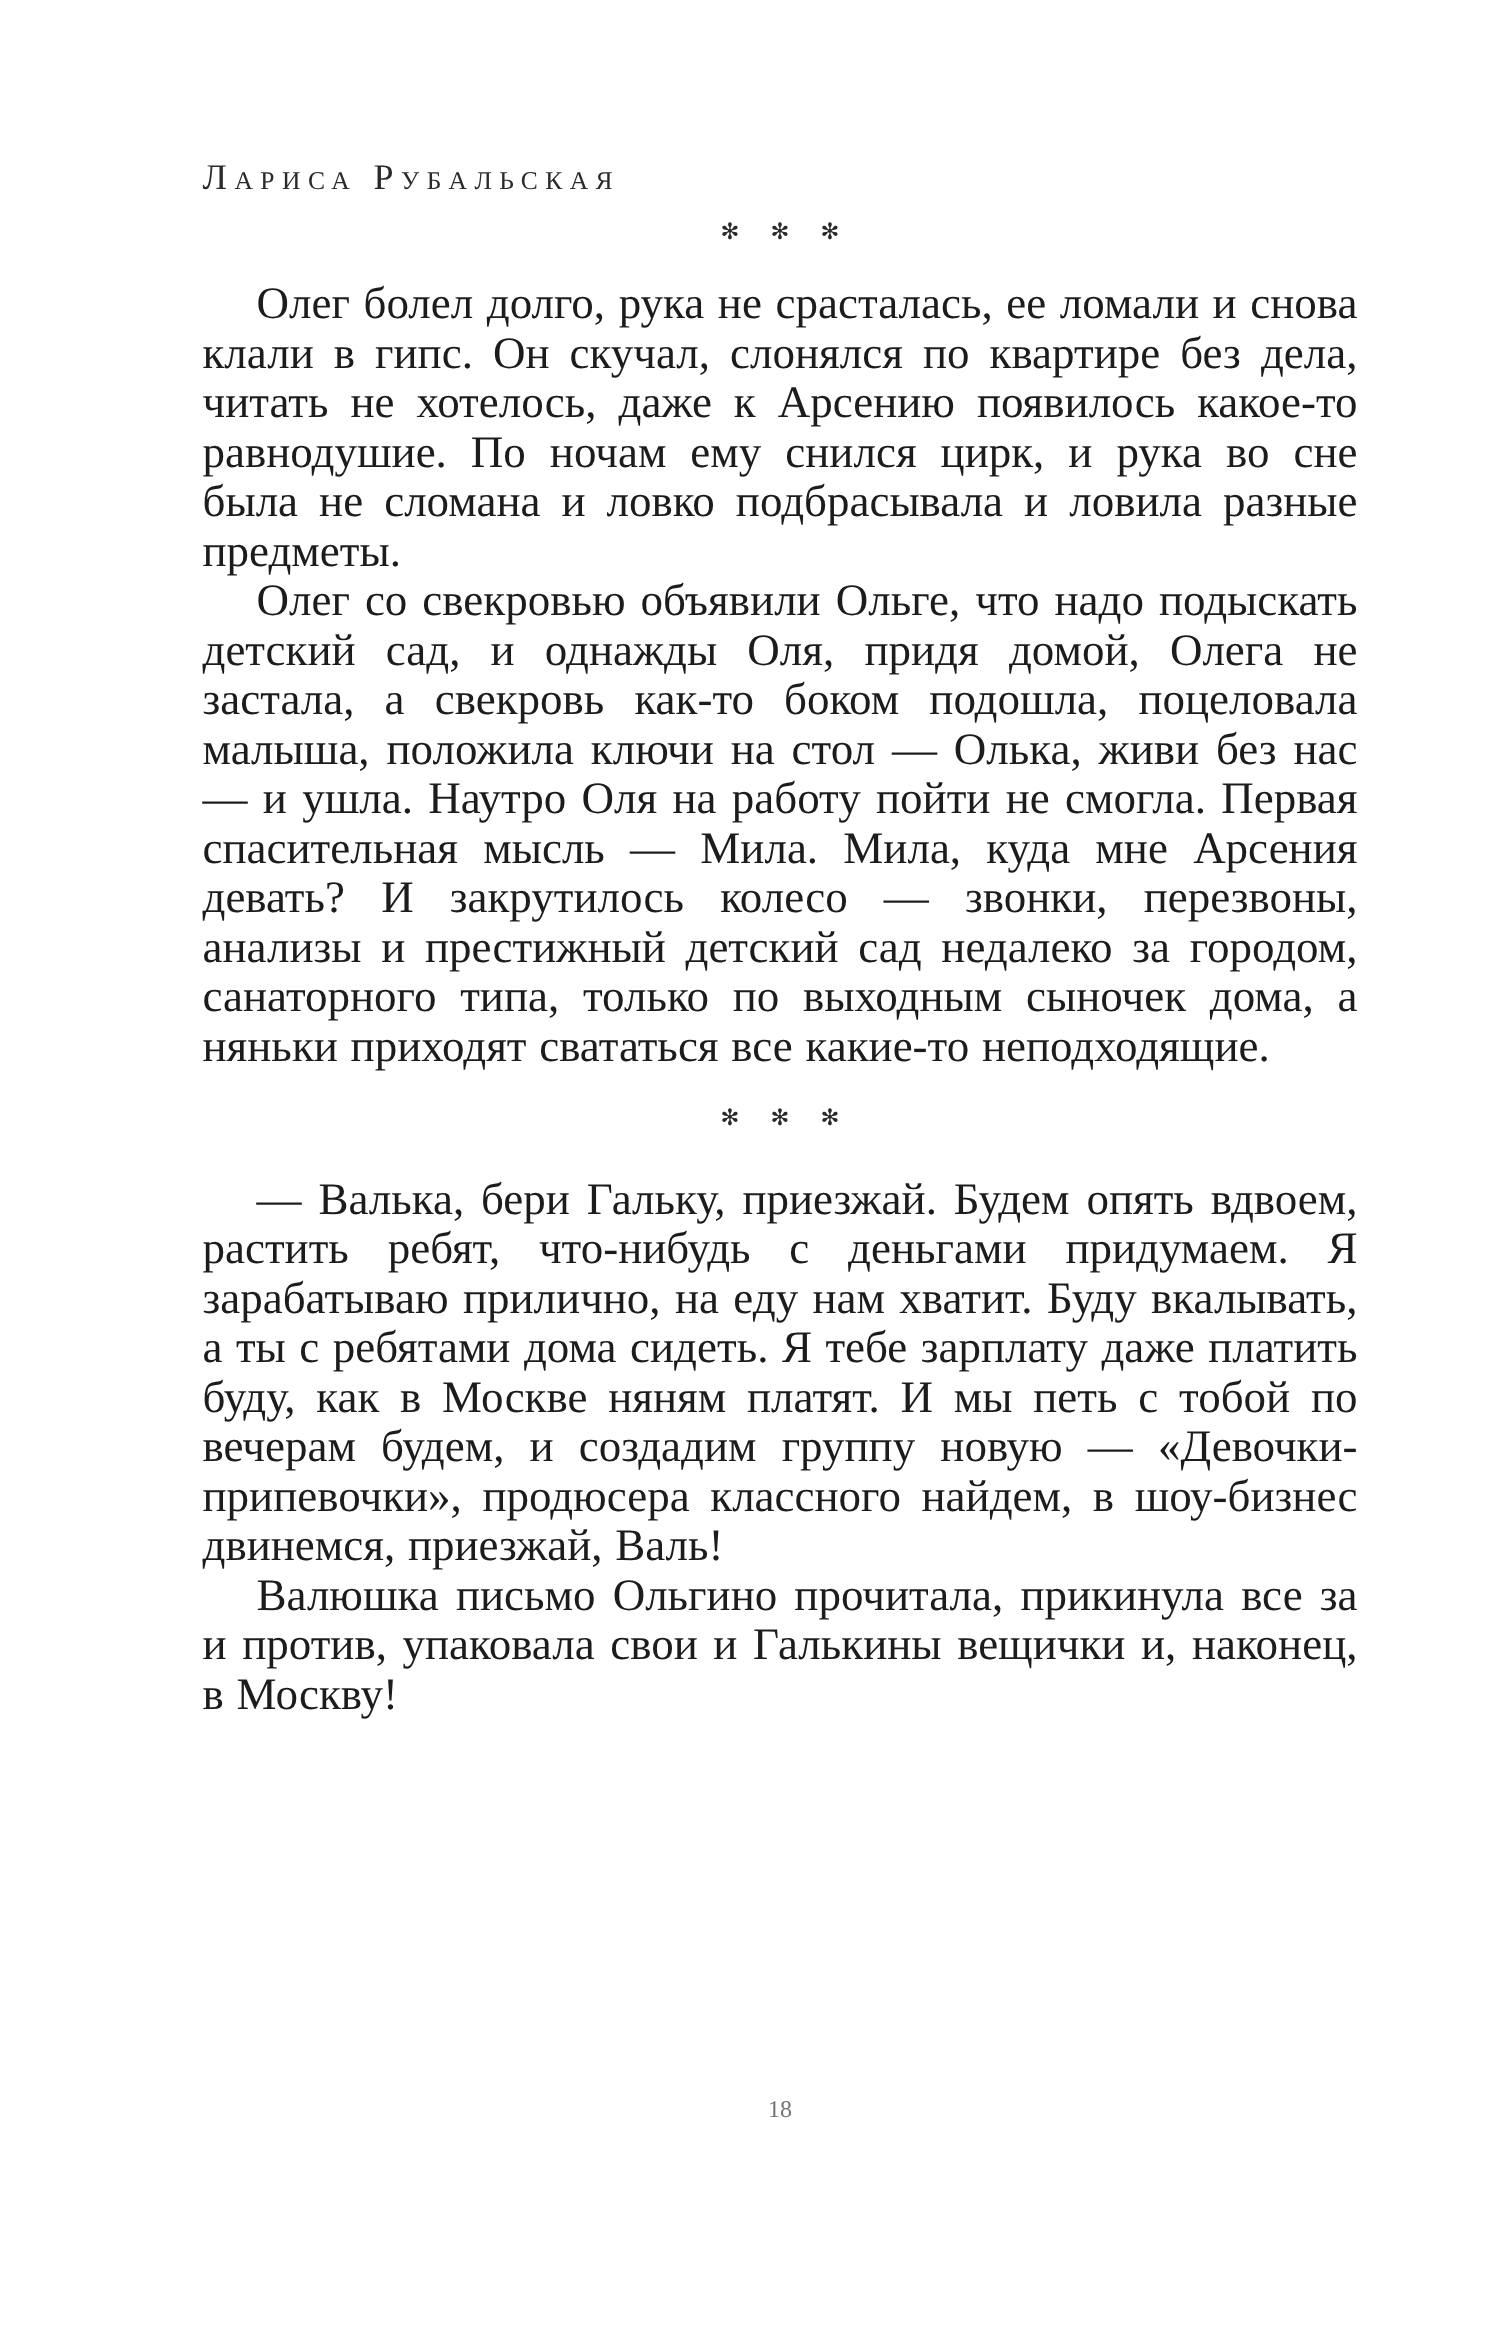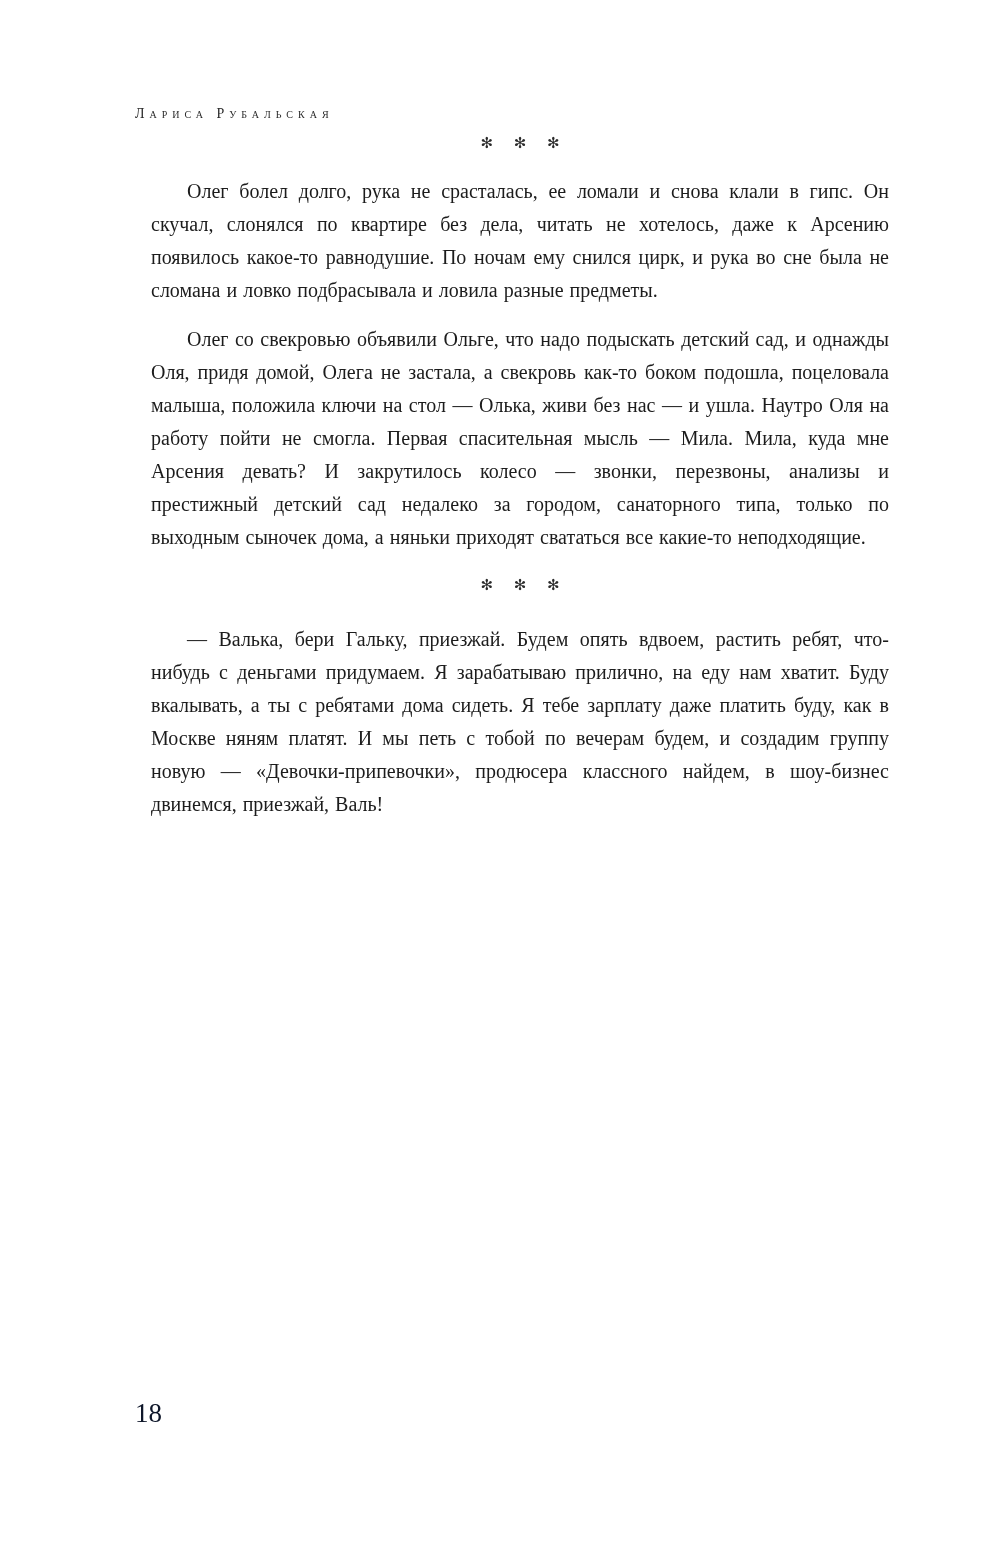--- a/index.html
+++ b/index.html
@@ -12,21 +12,21 @@
       width: 1000px;
       height: 1552px;
       background: #ffffff;
       box-sizing: border-box;
       padding: 106px 95px 0 135px;
       font-family: "Liberation Serif", "DejaVu Serif", serif;
       color: #1c1c1c;
       overflow: hidden;
     }
     .running-header {
-      font-size: 14px;
+      font-size: 24px;
       font-variant: small-caps;
       letter-spacing: 5px;
       color: #2a2a2a;
       margin: 0 0 14px 0;
       font-weight: normal;
     }
     .divider {
       text-align: center;
       font-family: "DejaVu Sans", sans-serif;
       font-size: 15px;
@@ -35,51 +35,53 @@
       line-height: 1;
       user-select: none;
     }
     .divider.first {
       margin: 14px 0 24px 0;
     }
     .divider.second {
       margin: 24px 0 30px 0;
     }
     .text-block p {
-      margin: 16px;
-      font-size: 20px;
+      margin: 0;
+      font-size: 30px;
       line-height: 33px;
       text-align: justify;
       text-indent: 36px;
       word-spacing: 1px;
     }
     .page-number {
       position: absolute;
       left: 135px;
       top: 1398px;
       width: 770px;
-      font-size: 27px;
-      color: #0f172a;
+      text-align: center;
+      font-size: 16px;
+      color: #737373;
     }
   </style>
 </head>
 <body>
 
 <div class="page">
 
   <h1 class="running-header">Лариса Рубальская</h1>
 
   <div class="divider first">✻ ✻ ✻</div>
 
   <div class="text-block">
     <p>Олег болел долго, рука не срасталась, ее ломали и снова клали в гипс. Он скучал, слонялся по квартире без дела, читать не хотелось, даже к Арсению появилось какое-то равнодушие. По ночам ему снился цирк, и рука во сне была не сломана и ловко подбрасывала и ловила разные предметы.</p>
     <p>Олег со свекровью объявили Ольге, что надо подыскать детский сад, и однажды Оля, придя домой, Олега не застала, а свекровь как-то боком подошла, поцеловала малыша, положила ключи на стол — Олька, живи без нас — и ушла. Наутро Оля на работу пойти не смогла. Первая спасительная мысль — Мила. Мила, куда мне Арсения девать? И закрутилось колесо — звонки, перезвоны, анализы и престижный детский сад недалеко за городом, санаторного типа, только по выходным сыночек дома, а няньки приходят свататься все какие-то неподходящие.</p>
   </div>
 
   <div class="divider second">✻ ✻ ✻</div>
 
   <div class="text-block">
     <p>— Валька, бери Гальку, приезжай. Будем опять вдвоем, растить ребят, что-нибудь с деньгами придумаем. Я зарабатываю прилично, на еду нам хватит. Буду вкалывать, а ты с ребятами дома сидеть. Я тебе зарплату даже платить буду, как в Москве няням платят. И мы петь с тобой по вечерам будем, и создадим группу новую — «Девочки-припевочки», продюсера классного найдем, в шоу-бизнес двинемся, приезжай, Валь!</p>
+    <p>Валюшка письмо Ольгино прочитала, прикинула все за и против, упаковала свои и Галькины вещички и, наконец, в Москву!</p>
   </div>
 
   <div class="page-number">18</div>
 
 </div>
 
 </body></html>

